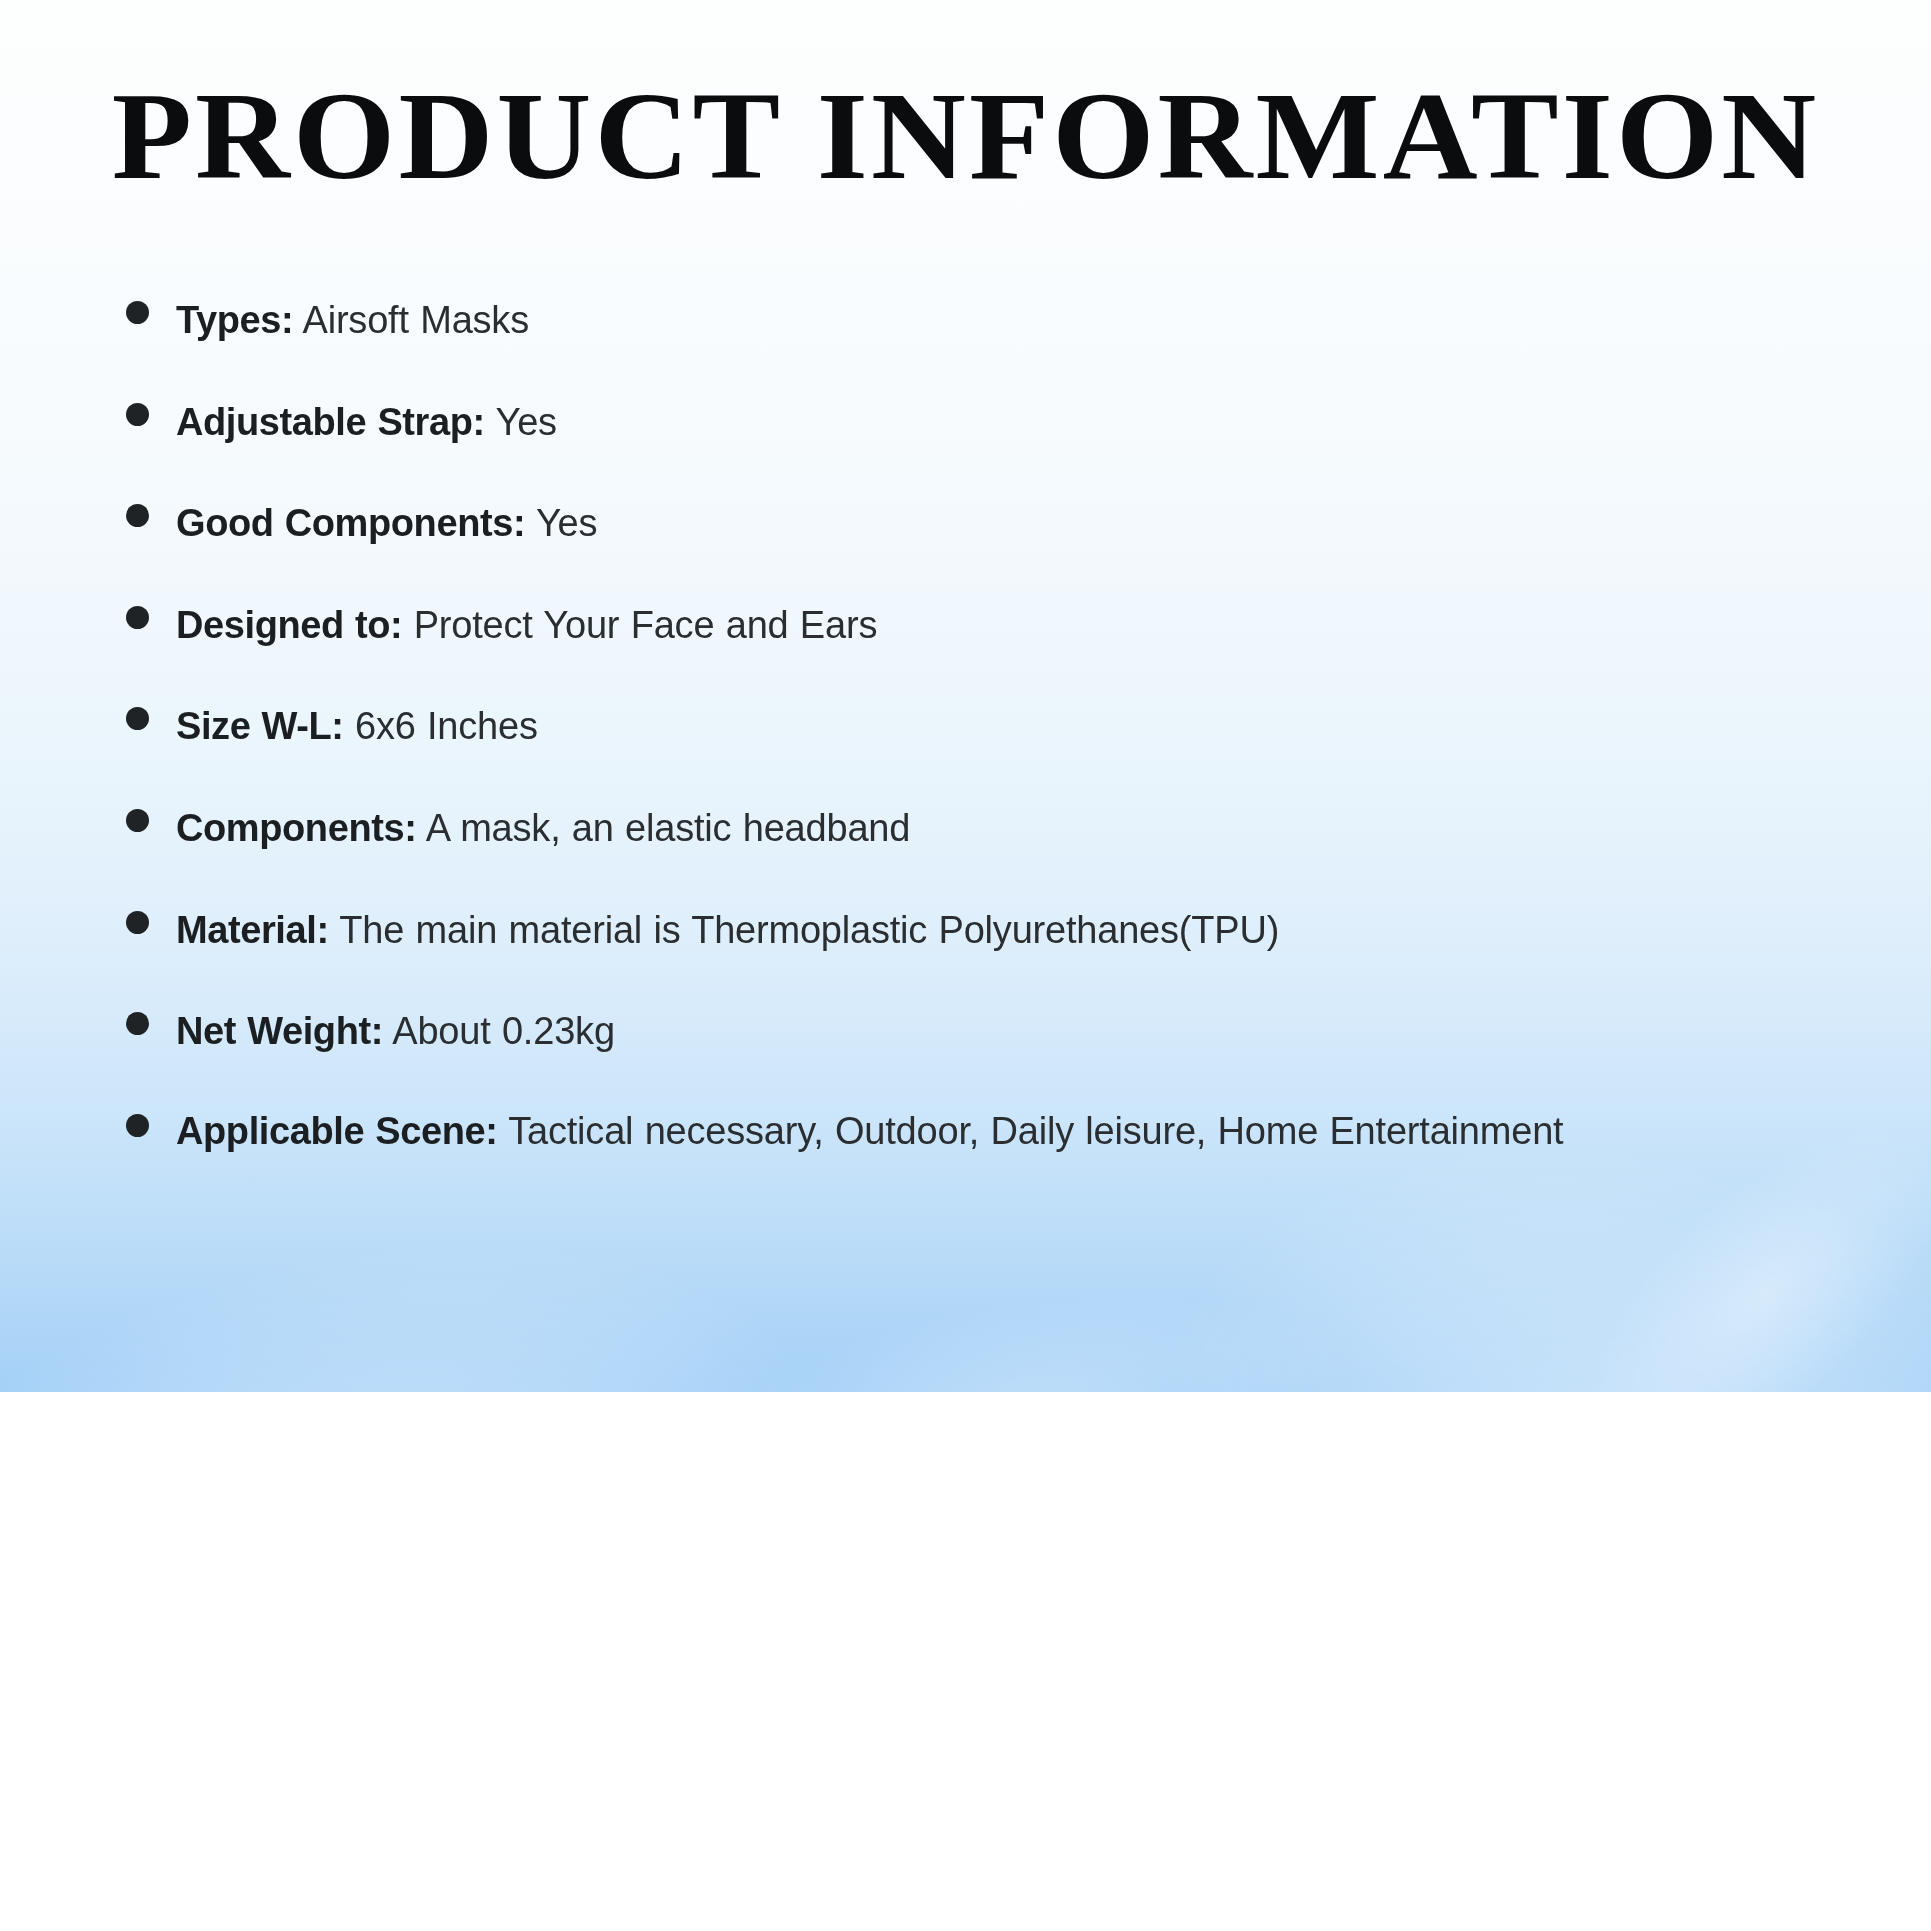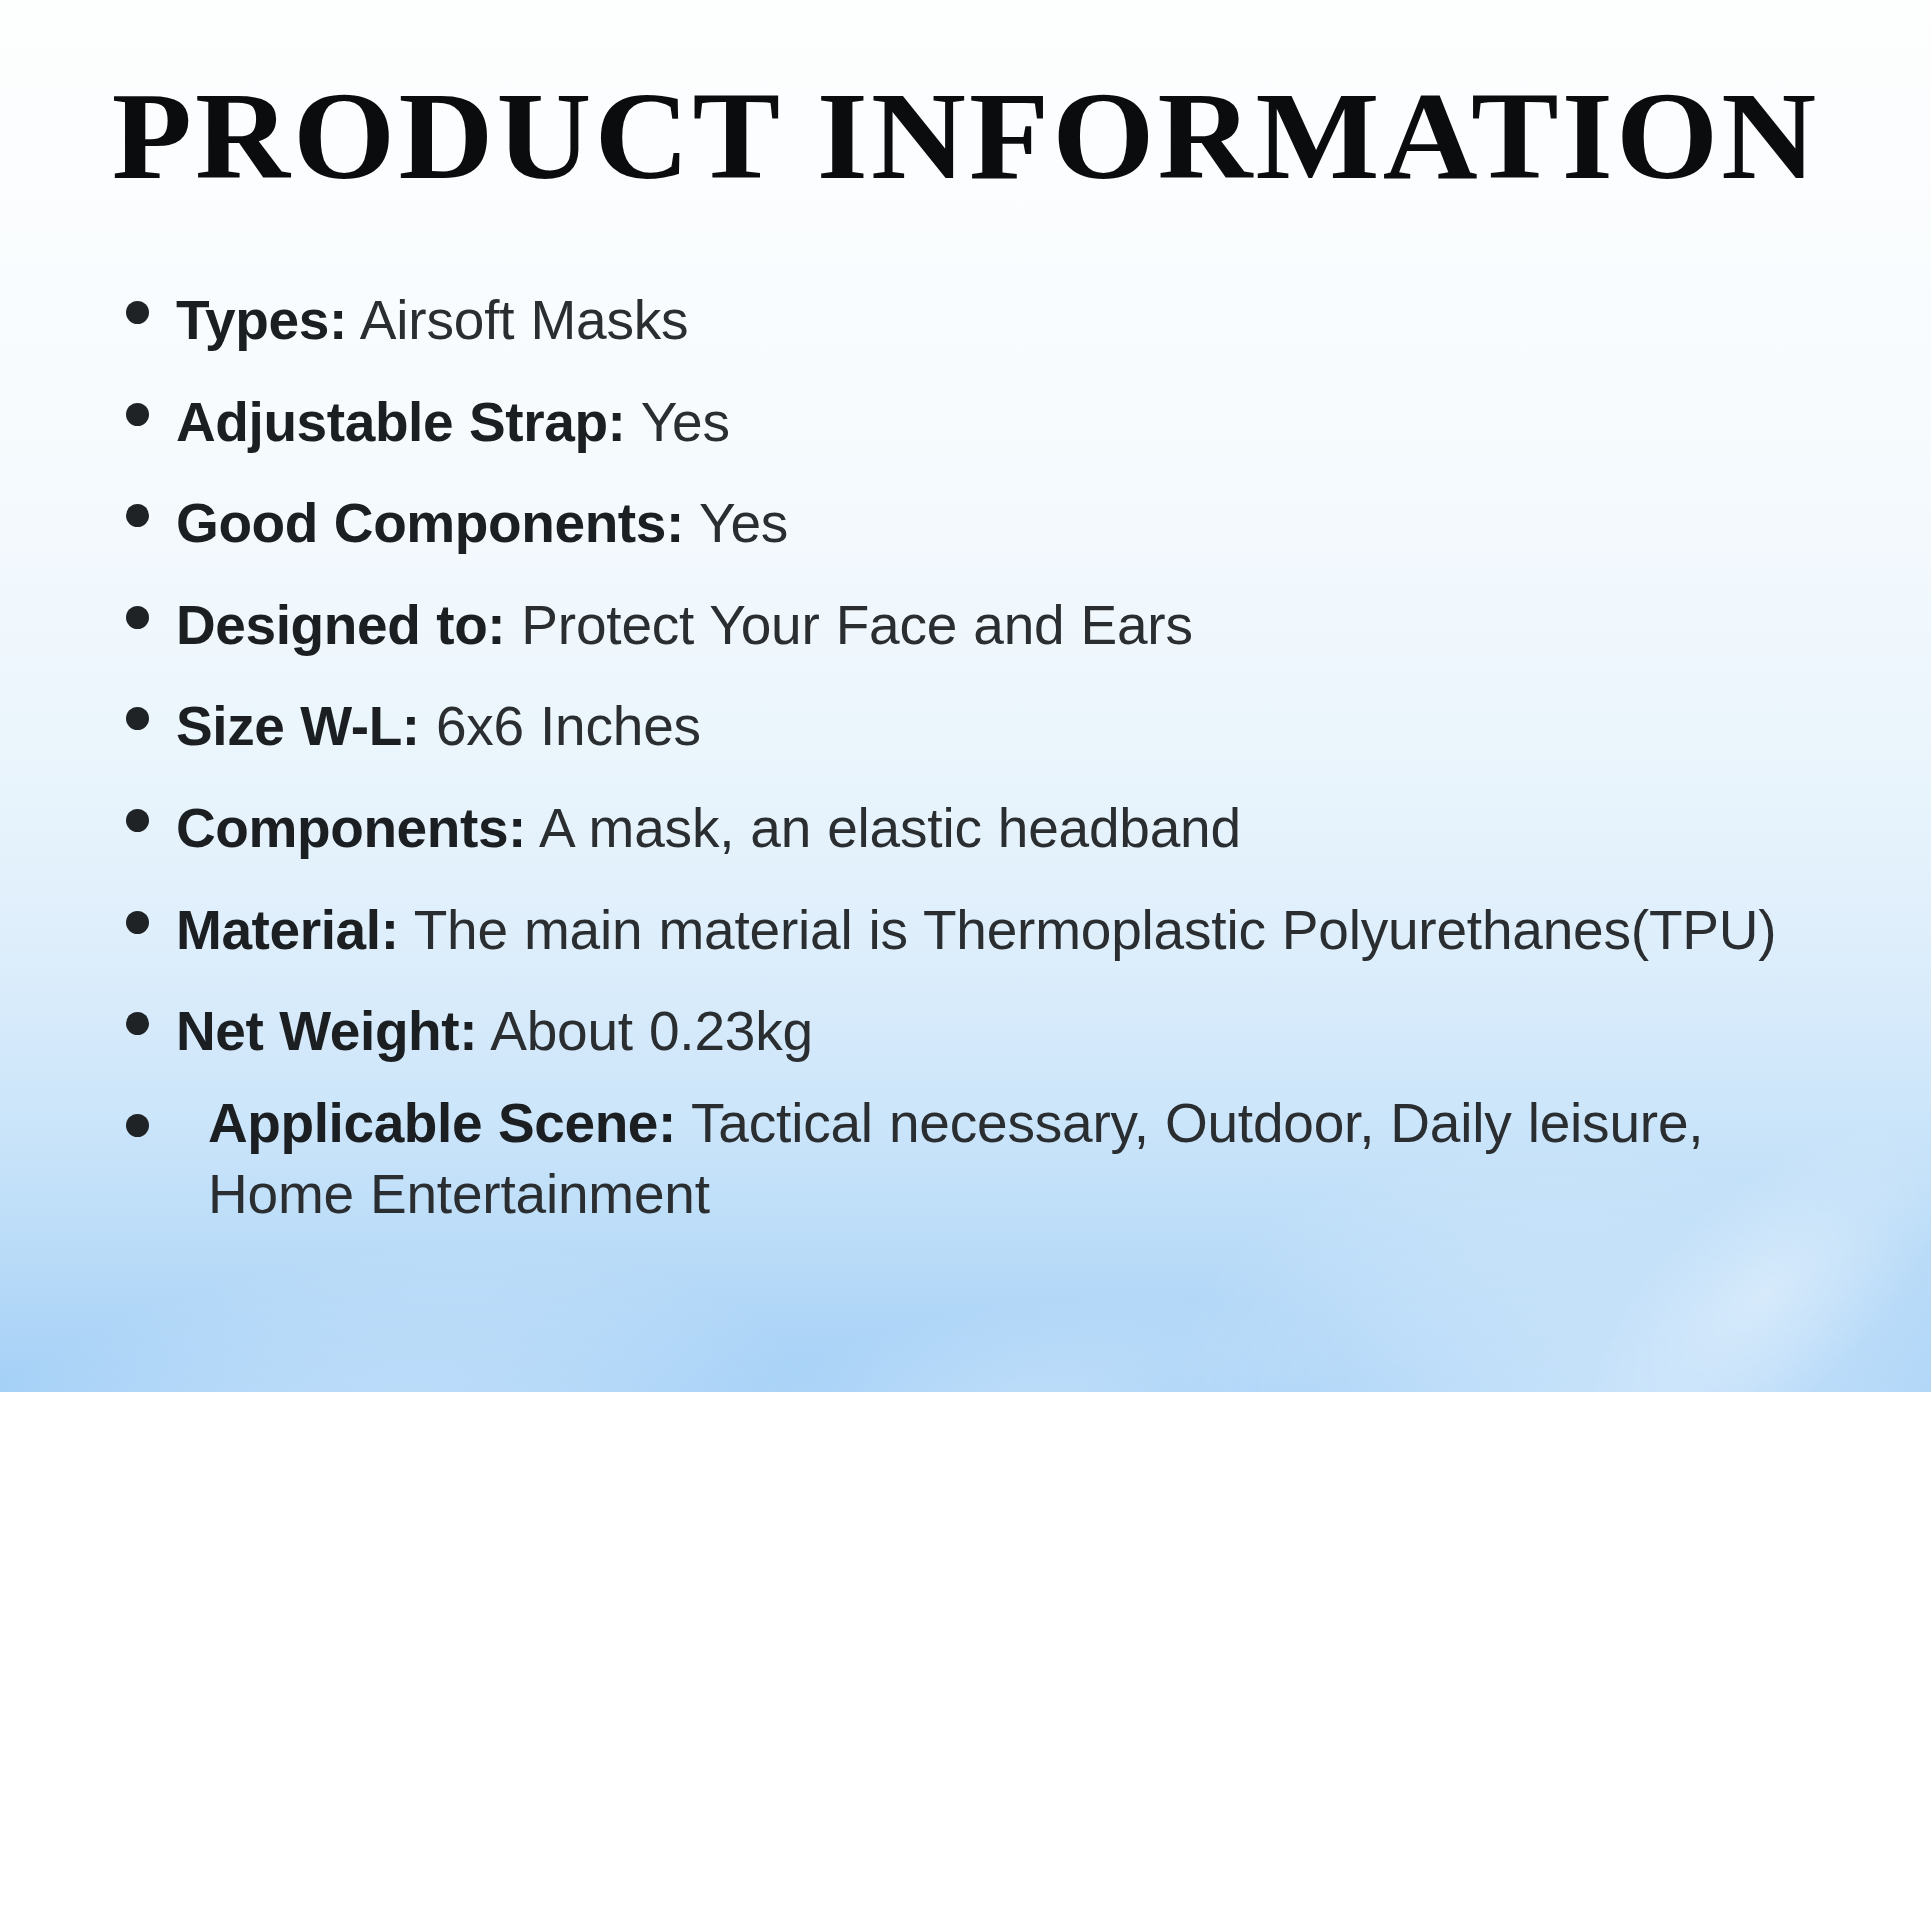--- a/index.html
+++ b/index.html
@@ -132,39 +132,38 @@
     width: 23px;
     height: 23px;
     border-radius: 50%;
     background: #1f2326;
     margin-top: 26px;
     margin-right: 27px;
   }
   .itext {
     flex: 1 1 auto;
     font-family: "Liberation Sans", sans-serif;
-    font-size: 55px;
+    font-size: 38px;
     line-height: 90px;
     color: #22262a;
     letter-spacing: -0.2px;
     word-spacing: 1px;
   }
   .lbl {
     font-weight: bold;
     color: #1b1f22;
     letter-spacing: -0.4px;
   }
   .val {
     font-weight: normal;
     color: #2a2e31;
   }
   
   .item.wrap .itext {
-    line-height: 71px;
-    margin-left: 32px;
+    line-height: 87px;
   }
 </style>
 </head>
 <body>
 
 <div id="poster">
 
   <div class="wisp wisp-a"></div>
   <div class="wisp wisp-b"></div>
   <div class="wisp wisp-c"></div>

